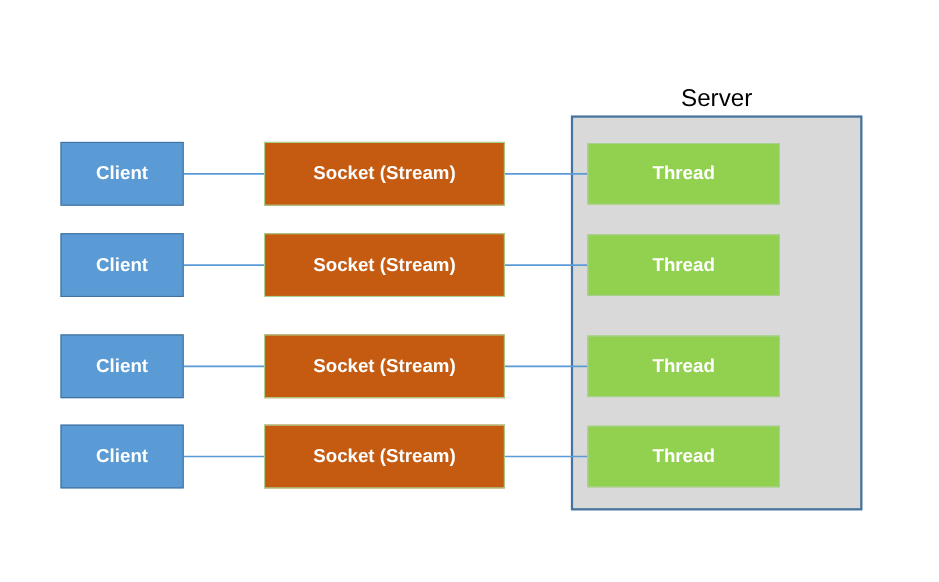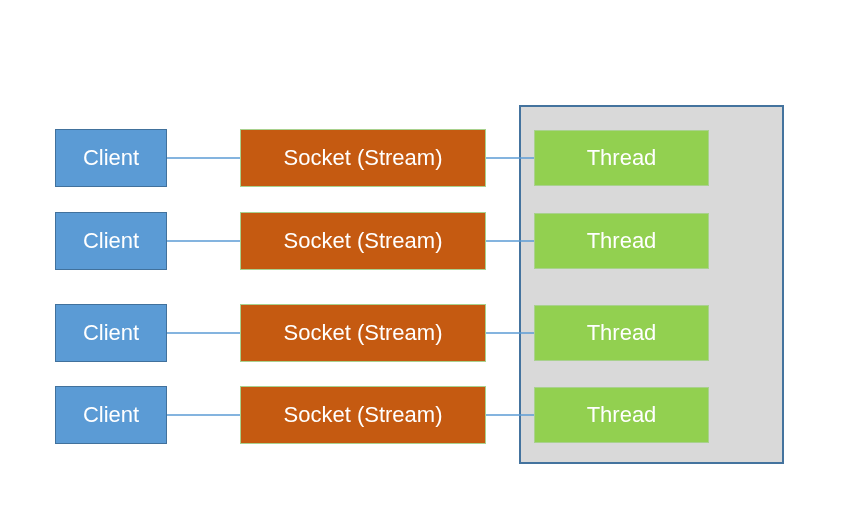--- a/index.html
+++ b/index.html
@@ -48,33 +48,33 @@
     stroke: var(--connector, #5B9BD5);
     stroke-width: 1.5;
   }
   .box {
     position: absolute;
     box-sizing: border-box;
     display: flex;
     align-items: center;
     justify-content: center;
     color: var(--box-text, #FFFFFF);
-    font-size: 22px;
-    font-weight: 400;
+    font-size: 17px;
+    font-weight: 700;
   }
   .client {
     left: 55px;
     width: 112px;
     height: 58px;
     background: var(--client-fill, #5B9BD5);
     border: 1px solid var(--client-border, #41719C);
   }
   .socket {
     left: 240px;
-    width: 246px;
+    width: 219px;
     height: 58px;
     background: var(--socket-fill, #C55A11);
     border: 1px solid var(--socket-border, #A9D18E);
   }
   .thread {
     left: 534px;
     width: 175px;
     height: 56px;
     background: var(--thread-fill, #92D050);
     border: 1px solid var(--thread-border, #A9D18E);
@@ -99,20 +99,21 @@
     <line class="connector" x1="167" y1="158" x2="240" y2="158"></line>
     <line class="connector" x1="167" y1="241" x2="240" y2="241"></line>
     <line class="connector" x1="167" y1="333" x2="240" y2="333"></line>
     <line class="connector" x1="167" y1="415" x2="240" y2="415"></line>
     <line class="connector" x1="459" y1="158" x2="534" y2="158"></line>
     <line class="connector" x1="459" y1="241" x2="534" y2="241"></line>
     <line class="connector" x1="459" y1="333" x2="534" y2="333"></line>
     <line class="connector" x1="459" y1="415" x2="534" y2="415"></line>
   </svg>
 
+  <div class="server-label">Server</div>
 
   <div class="box client row1">Client</div>
   <div class="box socket row1">Socket (Stream)</div>
   <div class="box thread row1">Thread</div>
 
   <div class="box client row2">Client</div>
   <div class="box socket row2">Socket (Stream)</div>
   <div class="box thread row2">Thread</div>
 
   <div class="box client row3">Client</div>

